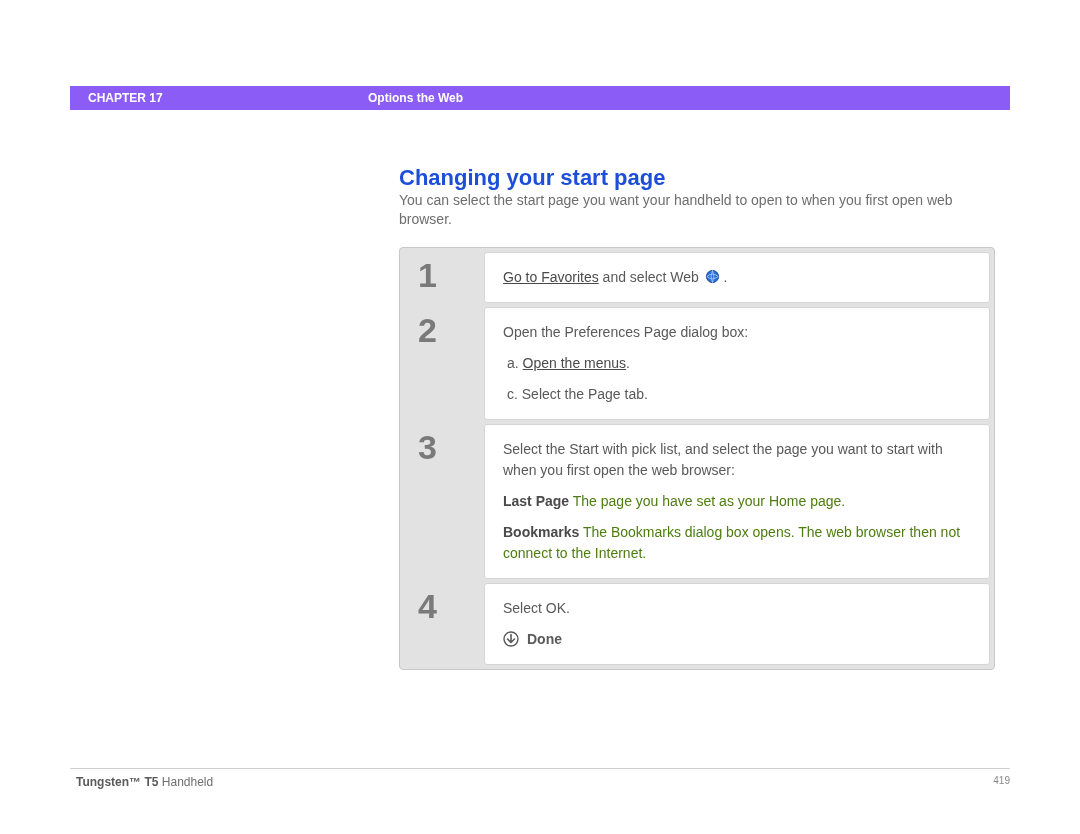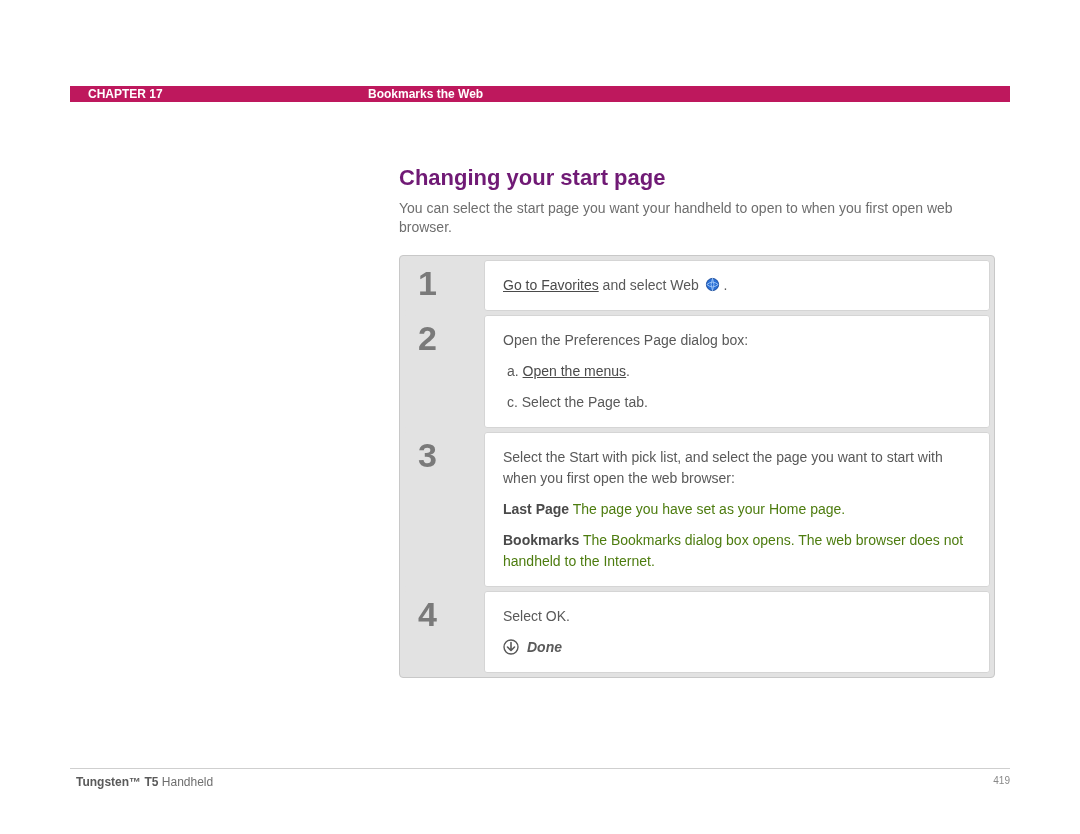--- a/index.html
+++ b/index.html
@@ -9,41 +9,40 @@
     color: #444;
     width: 1080px;
     height: 834px;
     position: relative;
   }
   .header-bar {
     position: absolute;
     top: 86px;
     left: 70px;
     right: 70px;
-    height: 16px;
-    background: #be185d;
+    height: 24px;
+    background: #8b5cf6;
     display: flex;
     align-items: center;
     color: #ffffff;
     font-size: 12px;
     font-weight: bold;
   }
   .chapter-label { margin-left: 18px; width: 280px; }
   .chapter-title { }
   .content {
     position: absolute;
     top: 165px;
     left: 399px;
     right: 85px;
   }
   .section-heading {
     font-size: 22px;
     font-weight: bold;
-    color: #701a75;
-    margin-bottom: 8px;
+    color: #1d4ed8;
   }
   .intro-text {
     font-size: 14px;
     color: #6e6e6e;
     line-height: 1.35;
     margin-bottom: 18px;
   }
   .steps-wrap {
     background: #e2e2e2;
     border: 1px solid #c8c8c8;
@@ -92,21 +91,20 @@
     vertical-align: -2px;
     margin-left: 2px;
   }
   .done-line {
     display: flex;
     align-items: center;
     gap: 8px;
     font-weight: bold;
     color: #5a5a5a;
     margin-top: 4px;
-    font-style: italic;
   }
   .arrow-icon { width: 16px; height: 16px; display:inline-block; }
   .term { font-weight: bold; color:#4a4a4a; }
   .term-desc { color:#4d7c0f; }
   .footer {
     position: absolute;
     left: 70px;
     right: 70px;
     top: 768px;
     border-top: 1px solid #cfcfcf;
@@ -117,21 +115,21 @@
     color: #6e6e6e;
   }
   .footer .product b { font-weight: bold; color:#5a5a5a;margin-left:6px; }
   .footer .page-num { font-size: 10px; color:#888;text-align:right; }
 </style>
 </head>
 <body>
 
 <div class="header-bar">
   <div class="chapter-label">CHAPTER 17</div>
-  <div class="chapter-title">Bookmarks the Web</div>
+  <div class="chapter-title">Options the Web</div>
 </div>
 
 <div class="content">
 
   <h2 class="section-heading">Changing your start page</h2>
   <p class="intro-text">You can select the start page you want your handheld to open to when you first open web browser.</p>
 
   <div class="steps-wrap">
 
     <div class="step-row">
@@ -161,21 +159,21 @@
     </div>
 
     <div class="step-row">
       <div class="step-num">3</div>
       <div class="step-body">
         <p>Select the Start with pick list, and select the page you want to start with when you first open the web browser:</p>
         <p>
           <span class="term">Last Page</span><span class="term-desc">   The page you have set as your Home page.</span>
         </p>
         <p>
-          <span class="term">Bookmarks</span><span class="term-desc">   The Bookmarks dialog box opens. The web browser does not handheld to the Internet.</span>
+          <span class="term">Bookmarks</span><span class="term-desc">   The Bookmarks dialog box opens. The web browser then not connect to the Internet.</span>
         </p>
       </div>
     </div>
 
     <div class="step-row">
       <div class="step-num">4</div>
       <div class="step-body">
         <p>Select OK.</p>
         <div class="done-line">
           <span class="arrow-icon">

